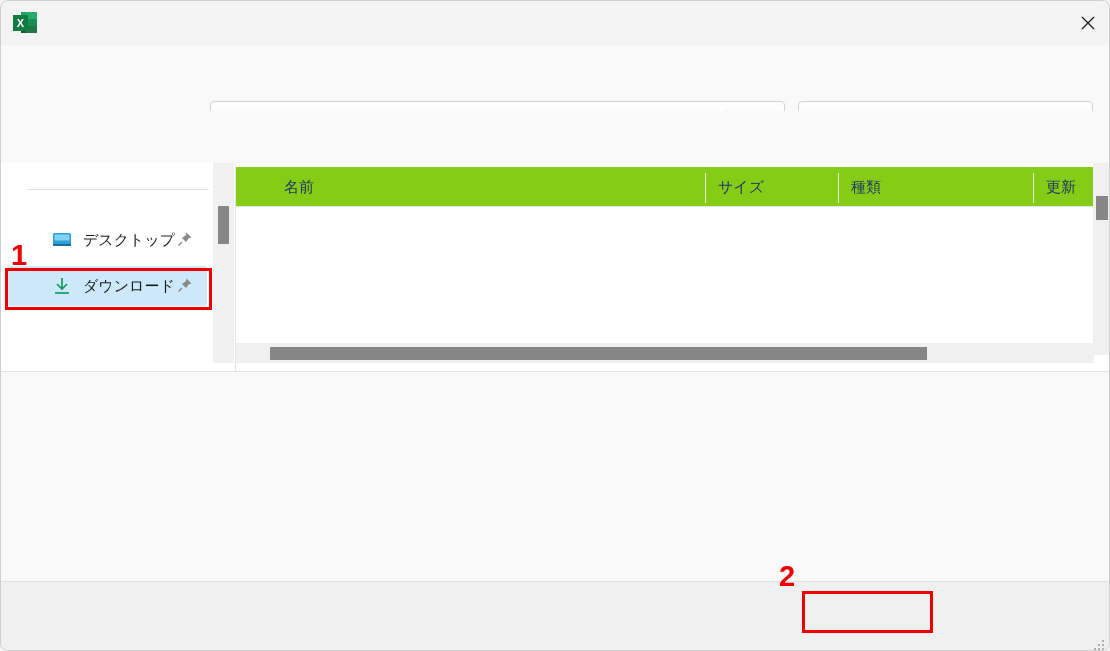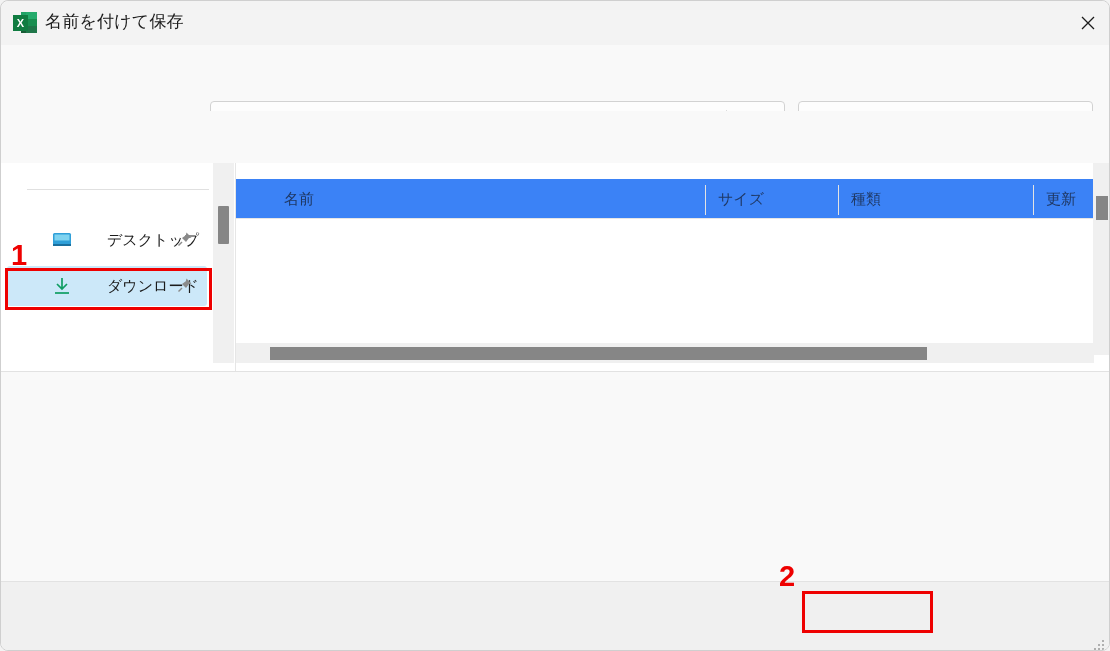--- a/index.html
+++ b/index.html
@@ -103,21 +103,21 @@
   #content { position: absolute; left:0; top:162px; width:1110px; height:208px; background:#fff; }
 
   
   #sidebar {
     position: absolute; left: 0; top: 162px; width: 212px; height: 208px;
     background: #fff; border-right: 0;
   }
   #sidebar-rule { position:absolute; left:26px; top:26px; width:182px; height:1px; background:#e0e0e0; }
   .side-item {
     position: absolute; left: 6px; width: 200px; height: 40px;
-    display: flex; align-items: center; cursor: pointer; border-radius: 3px; gap: 24px;
+    display: flex; align-items: center; cursor: pointer; border-radius: 3px;
   }
   .side-item.selected { background: #cce8f9; }
   .side-icon { width: 22px; height: 22px; margin-left: 44px; flex: none; }
   .side-label { margin-left: 10px; font-size: 15px; color: #1b1b1b; }
   .side-pin { position: absolute; right: 14px; top: 11px; }
   #side-desktop   { top: 57px; }
   #side-downloads { top: 103px; }
   #side-documents { top: 149px; }
 
   #sidebar-scroll {
@@ -127,21 +127,21 @@
   #sidebar-thumb {
     position: absolute; left: 5px; top: 43px; width: 11px; height: 38px;
     background: #868686; border-radius: 1px;
   }
 
   
   #filelist {
     position: absolute; left: 234px; top: 162px; width: 858px; height: 208px;
     background: #fff; border-left: 1px solid #e6e6e6;
   }
-  #col-header { position: absolute; left: 0; top: 16px; width: 858px; height: 40px; background: #3b82f6;
+  #col-header { position: absolute; left: 0; top: 4px; width: 858px; height: 40px; background: #84cc16;
                 border-bottom: 1px solid #e6e6e6; }
   .col { position: absolute; top: 0; height: 40px; display: flex; align-items: center;
          font-size: 15px; color: #1f3864; cursor: pointer; }
   .col-divider { position: absolute; top: 6px; width: 1px; height: 30px; background: #e3e3e3; }
   #col-name { left: 48px; }
   #col-size { left: 482px; }
   #col-type { left: 615px; }
   #col-date { left: 810px; }
   #div-1 { left: 469px; }
   #div-2 { left: 602px; }
@@ -184,21 +184,20 @@
     <span id="excel-icon">
       <svg width="24" height="22" viewBox="0 0 24 22">
         <rect x="8" y="0" width="16" height="7" fill="#21a366"></rect>
         <rect x="8" y="7" width="16" height="7" fill="#107c41"></rect>
         <rect x="8" y="14" width="16" height="7" fill="#185c37"></rect>
         <rect x="13" y="0" width="11" height="21" fill="#33c481" opacity="0.25"></rect>
         <rect x="0" y="3" width="15" height="16" fill="#107c41"></rect>
         <text x="7.5" y="15" font-family="Liberation Sans, sans-serif" font-size="11" font-weight="bold" fill="#ffffff" text-anchor="middle">X</text>
       </svg>
     </span>
-    <span id="title-text">名前を付けて保存</span>
     <div id="close-btn">
       <svg width="14" height="14" viewBox="0 0 14 14">
         <path d="M1 1 L13 13 M13 1 L1 13" stroke="#1b1b1b" stroke-width="1.3" fill="none"></path>
       </svg>
     </div>
   </div>
 
   <div id="navbar">
     <div class="nav-btn" id="nav-back">
       <svg width="22" height="18" viewBox="0 0 22 18">

